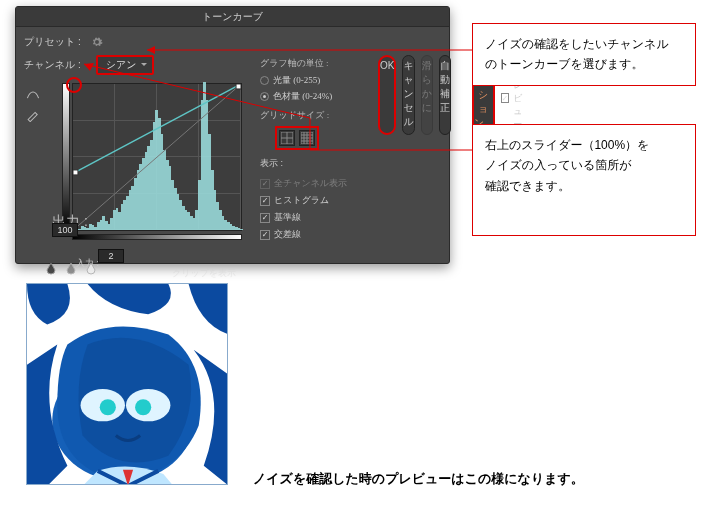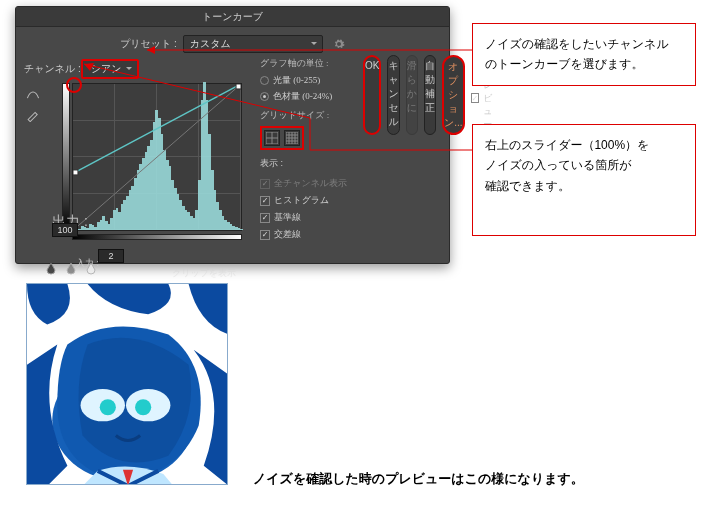--- a/index.html
+++ b/index.html
@@ -10,27 +10,27 @@
     background: #484848; border: 1px solid #2a2a2a; border-radius: 3px;
     color: #ccc; font-size: 10px;
     box-shadow: 0 4px 12px rgba(0,0,0,.4);
   }
   .titlebar { height: 20px; line-height: 20px; text-align: center; background: #3a3a3a; border-bottom: 1px solid #2a2a2a; font-size: 10px; }
   .body { position: relative; padding: 8px; }
   .row { display: flex; align-items: center; gap: 6px; margin-bottom: 6px; }
   .label { color: #ccc; }
   .select { background: #3a3a3a; border: 1px solid #222; padding: 1px 18px 1px 6px; border-radius: 2px; color: #ddd; position: relative; }
   .select::after { content: ""; position: absolute; right: 5px; top: 50%; margin-top: -2px; border: 3px solid transparent; border-top-color: #aaa; }
-  .preset-row { display: flex; align-items: center; justify-content: center; }
+  .preset-row { display: flex; align-items: center; }
   .preset-row .select { flex: 0 0 auto; min-width: 140px; }
   .gear-mini { width: 12px; height: 12px; margin-left: 4px; opacity: .7; }
 
   .channel-row { display: flex; align-items: center; margin-bottom: 4px; }
   .channel-select { background: #3a3a3a; padding: 1px 16px 1px 8px; min-width: 56px; }
-  .red-box { border: 2px solid #d00 !important; }
+  .red-box { border: 2px solid #d00 !important; margin-left: 15px; }
 
   .tool-col { position: absolute; left: 8px; top: 60px; width: 22px; display: flex; flex-direction: column; gap: 8px; }
   .tool-btn { width: 18px; height: 14px; display: flex; align-items: center; justify-content: center; opacity: .85; }
   .tool-btn svg { width: 14px; height: 12px; }
 
   .curve-area {
     position: absolute; left: 56px; top: 56px; width: 170px; height: 148px;
     background: #3d3d3d; border: 1px solid #222;
   }
   .curve-axis-out { position: absolute; left: 36px; top: 186px; font-size: 14px; color: #bbb; }
@@ -83,21 +83,20 @@
 </style>
 </head>
 <body>
 
 <div class="dialog">
   <div class="titlebar">トーンカーブ</div>
   <div class="body">
 
     <div class="row preset-row">
       <span class="label">プリセット :</span>
-      <span class="select"><span>カスタム</span></span>
       <svg class="gear-mini" viewBox="0 0 24 24" fill="#aaa">
           <path d="M12 8a4 4 0 1 0 0 8 4 4 0 0 0 0-8zm9 4l2 1-1 3-2-.5a8 8 0 0 1-1.5 1.5l.5 2-3 1-1-2a8 8 0 0 1-2 0l-1 2-3-1 .5-2A8 8 0 0 1 7 16.5L5 17l-1-3 2-1a8 8 0 0 1 0-2L4 10l1-3 2 .5A8 8 0 0 1 8.5 6L8 4l3-1 1 2a8 8 0 0 1 2 0l1-2 3 1-.5 2A8 8 0 0 1 19 7.5l2-.5 1 3-2 1a8 8 0 0 1 0 2z"></path>
         </svg>
     </div>
 
     <div class="channel-row">
       <span class="label">チャンネル :</span>
       <span class="select channel-select red-box"><span>シアン</span></span>
     </div>
 

